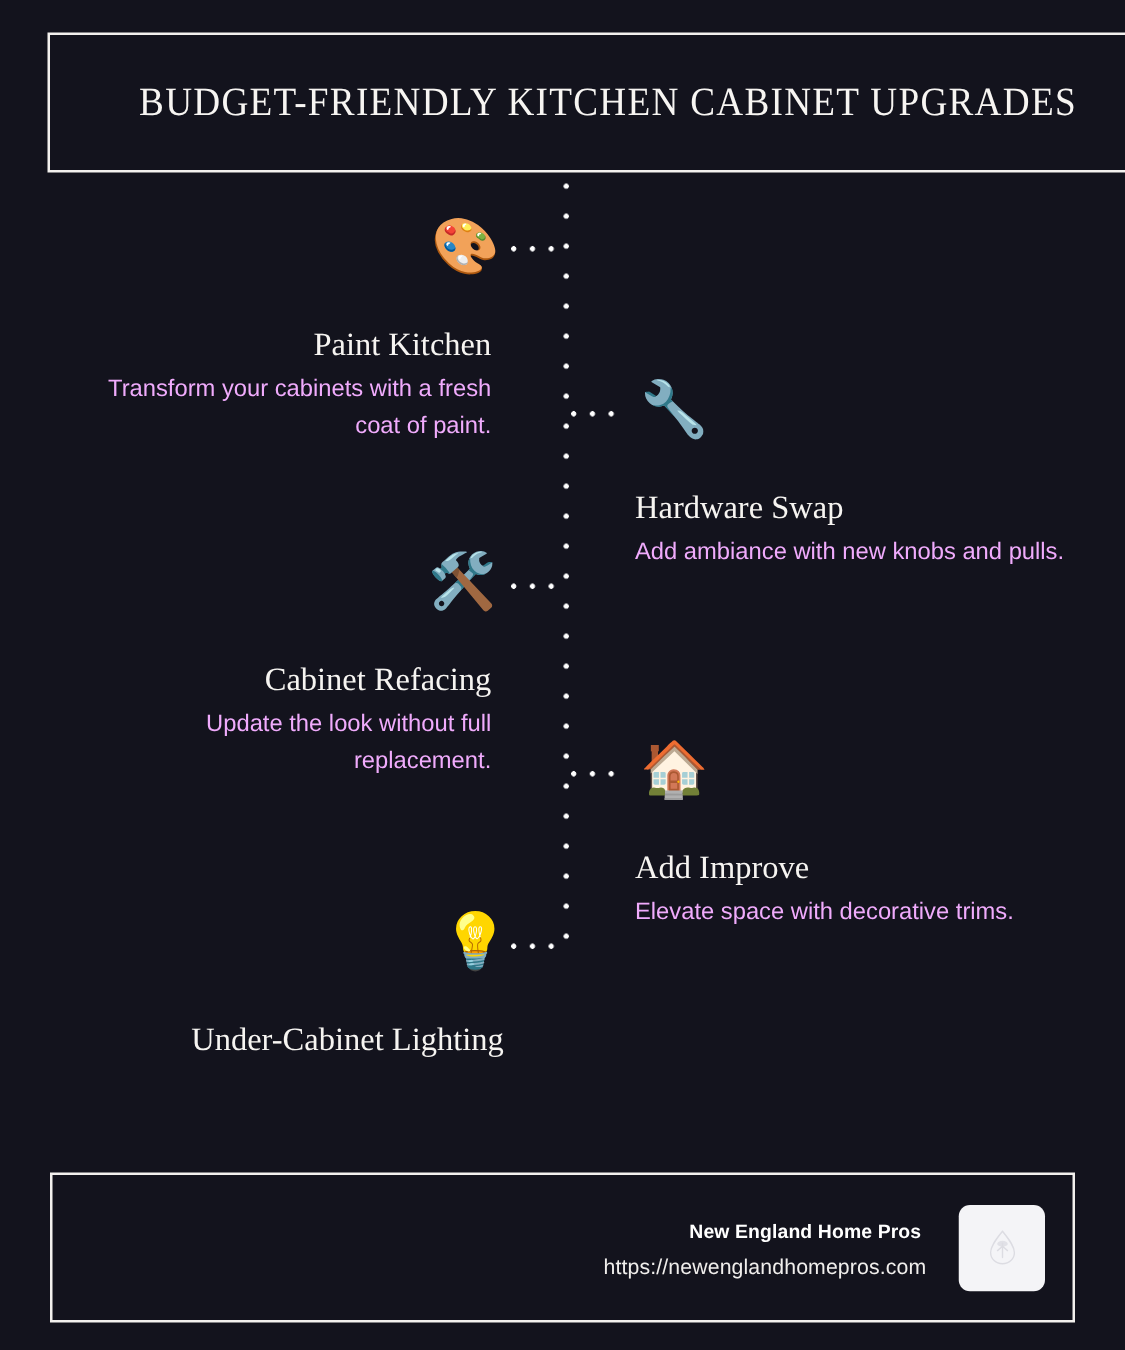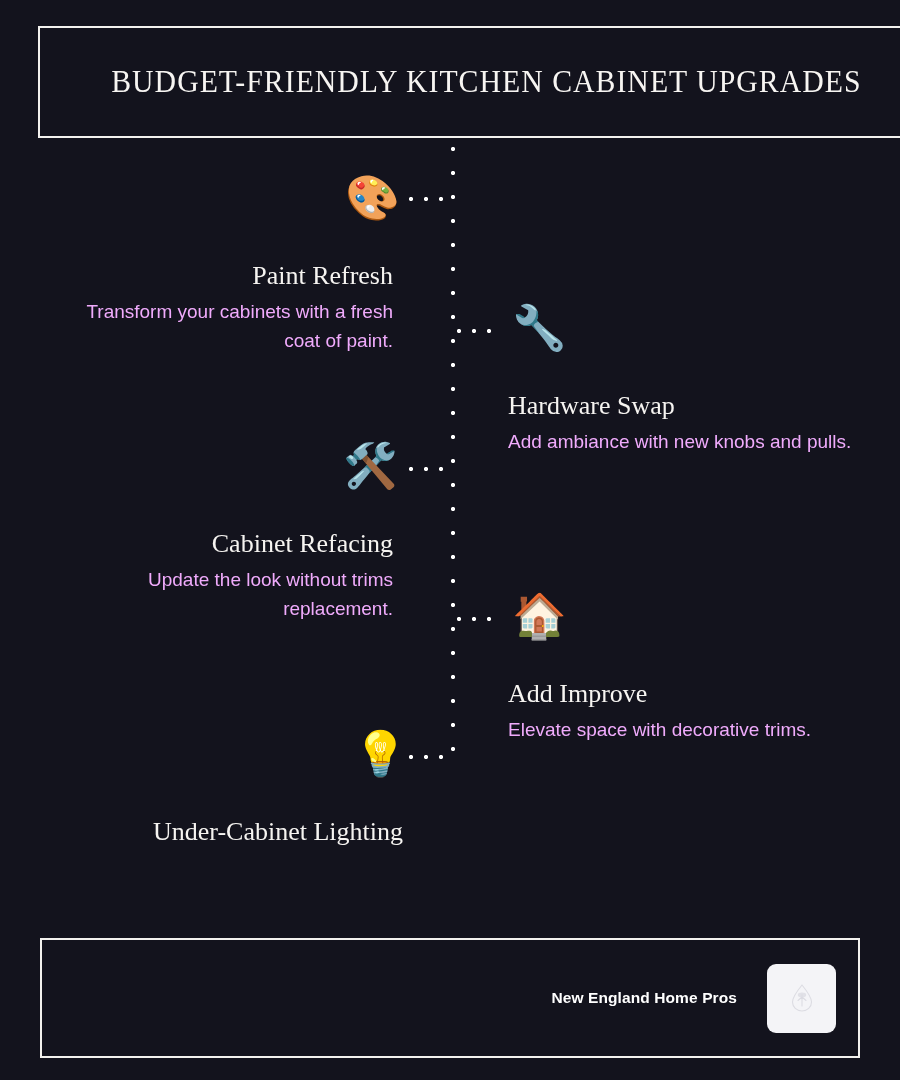--- a/index.html
+++ b/index.html
@@ -152,51 +152,52 @@
   <div class="spine"></div>
 
   <div class="branch" style="left:408px; top:196px; width:45px;"></div>
   <div class="branch" style="left:456px; top:328px; width:45px;"></div>
   <div class="branch" style="left:408px; top:466px; width:45px;"></div>
   <div class="branch" style="left:456px; top:616px; width:45px;"></div>
   <div class="branch" style="left:408px; top:754px; width:45px;"></div>
 
   <div class="step left" style="left:78px; top:176px; width:315px;">
     <div class="emoji" style="left:267px; top:0px;">🎨</div>
-    <h2 class="heading" style="margin-top:84px;">Paint Refresh</h2>
+    <h2 class="heading" style="margin-top:84px;">Paint Kitchen</h2>
     <p class="desc">Transform your cabinets with a fresh coat of paint.</p>
   </div>
 
   <div class="step right" style="left:508px; top:306px; width:345px;">
     <div class="emoji" style="left:4px; top:0px;">🔧</div>
     <h2 class="heading" style="margin-top:84px;">Hardware Swap</h2>
     <p class="desc">Add ambiance with new knobs and pulls.</p>
   </div>
 
   <div class="step left" style="left:78px; top:444px; width:315px;">
     <div class="emoji" style="left:265px; top:0px;">🛠️</div>
     <h2 class="heading" style="margin-top:84px;">Cabinet Refacing</h2>
-    <p class="desc">Update the look without trims replacement.</p>
+    <p class="desc">Update the look without full replacement.</p>
   </div>
 
   <div class="step right" style="left:508px; top:594px; width:355px;">
     <div class="emoji" style="left:4px; top:0px;">🏠</div>
     <h2 class="heading" style="margin-top:84px;">Add Improve</h2>
     <p class="desc">Elevate space with decorative trims.</p>
   </div>
 
   <div class="step left" style="left:42px; top:732px; width:361px;">
     <div class="emoji" style="left:311px; top:0px;">💡</div>
     <h2 class="heading" style="margin-top:84px;">Under-Cabinet Lighting</h2>
   </div>
 
   <div class="footer-box">
     <div class="footer-inner">
       <div class="footer-text">
         <p class="brand-name">New England Home Pros</p>
+        <p class="brand-url">https://newenglandhomepros.com</p>
       </div>
       <div class="logo-tile">
         <svg class="logo-mark" width="34" height="34" viewBox="0 0 34 34">
           <path d="M17 4 C10.5 12 7.5 16.5 7.5 21 C7.5 26.2 11.7 30 17 30 C22.3 30 26.5 26.2 26.5 21 C26.5 16.5 23.5 12 17 4 Z" fill="none" stroke="#b9b9c4" stroke-width="1.1"></path>
           <path d="M17 13.5 L17 25 M17 16 L13 19.5 M17 16 L21 19.5" fill="none" stroke="#b9b9c4" stroke-width="1.1" stroke-linecap="round"></path>
           <ellipse cx="17" cy="14" rx="4.2" ry="2.4" fill="#b9b9c4" opacity="0.8"></ellipse>
         </svg>
       </div>
     </div>
   </div>

